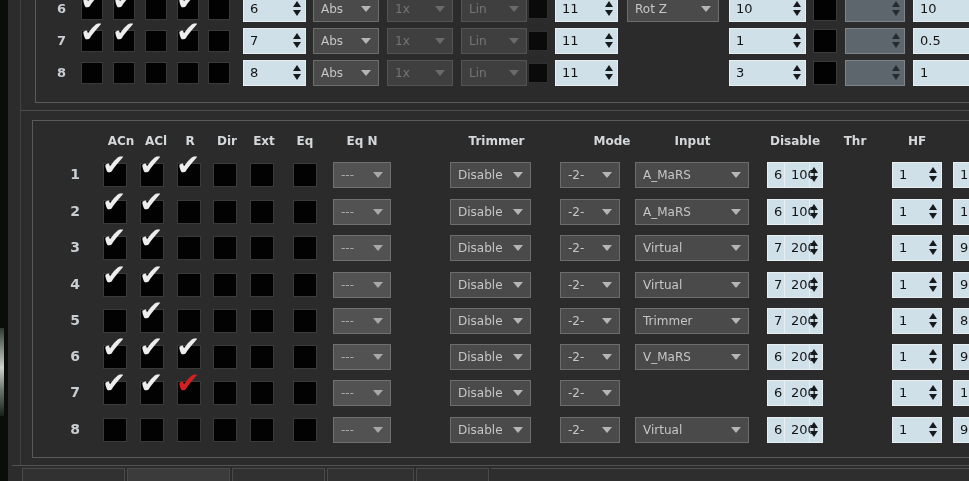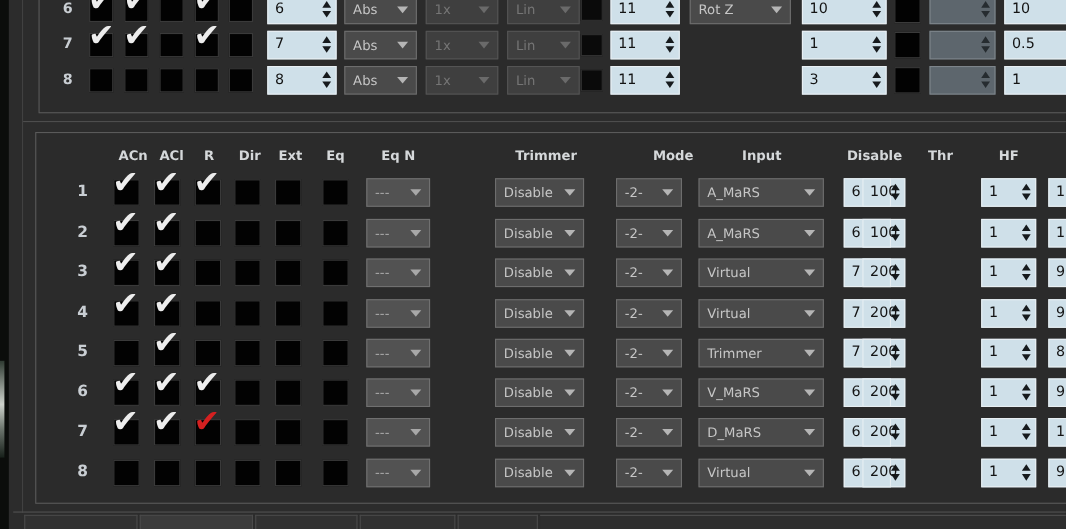--- a/index.html
+++ b/index.html
@@ -512,24 +512,20 @@
           <i class="caret"></i>
         </div>
       <div class="dd b-trim">
           <span>Disable</span>
           <i class="caret"></i>
         </div>
       <div class="dd b-mode">
           <span>-2-</span>
           <i class="caret"></i>
         </div>
-      <div class="dd b-input">
-          <span>D_MaRS</span>
-          <i class="caret"></i>
-        </div>
       <div class="spin b-filter"><span>6</span><span class="arrows">
             <i class="arr-up"></i>
             <i class="arr-dn"></i>
           </span></div>
       <div class="field b-thr">200</div>
       <div class="spin b-hf"><span>1</span><span class="arrows">
             <i class="arr-up"></i>
             <i class="arr-dn"></i>
           </span></div>
       <div class="spin b-part"><span>1</span></div>

